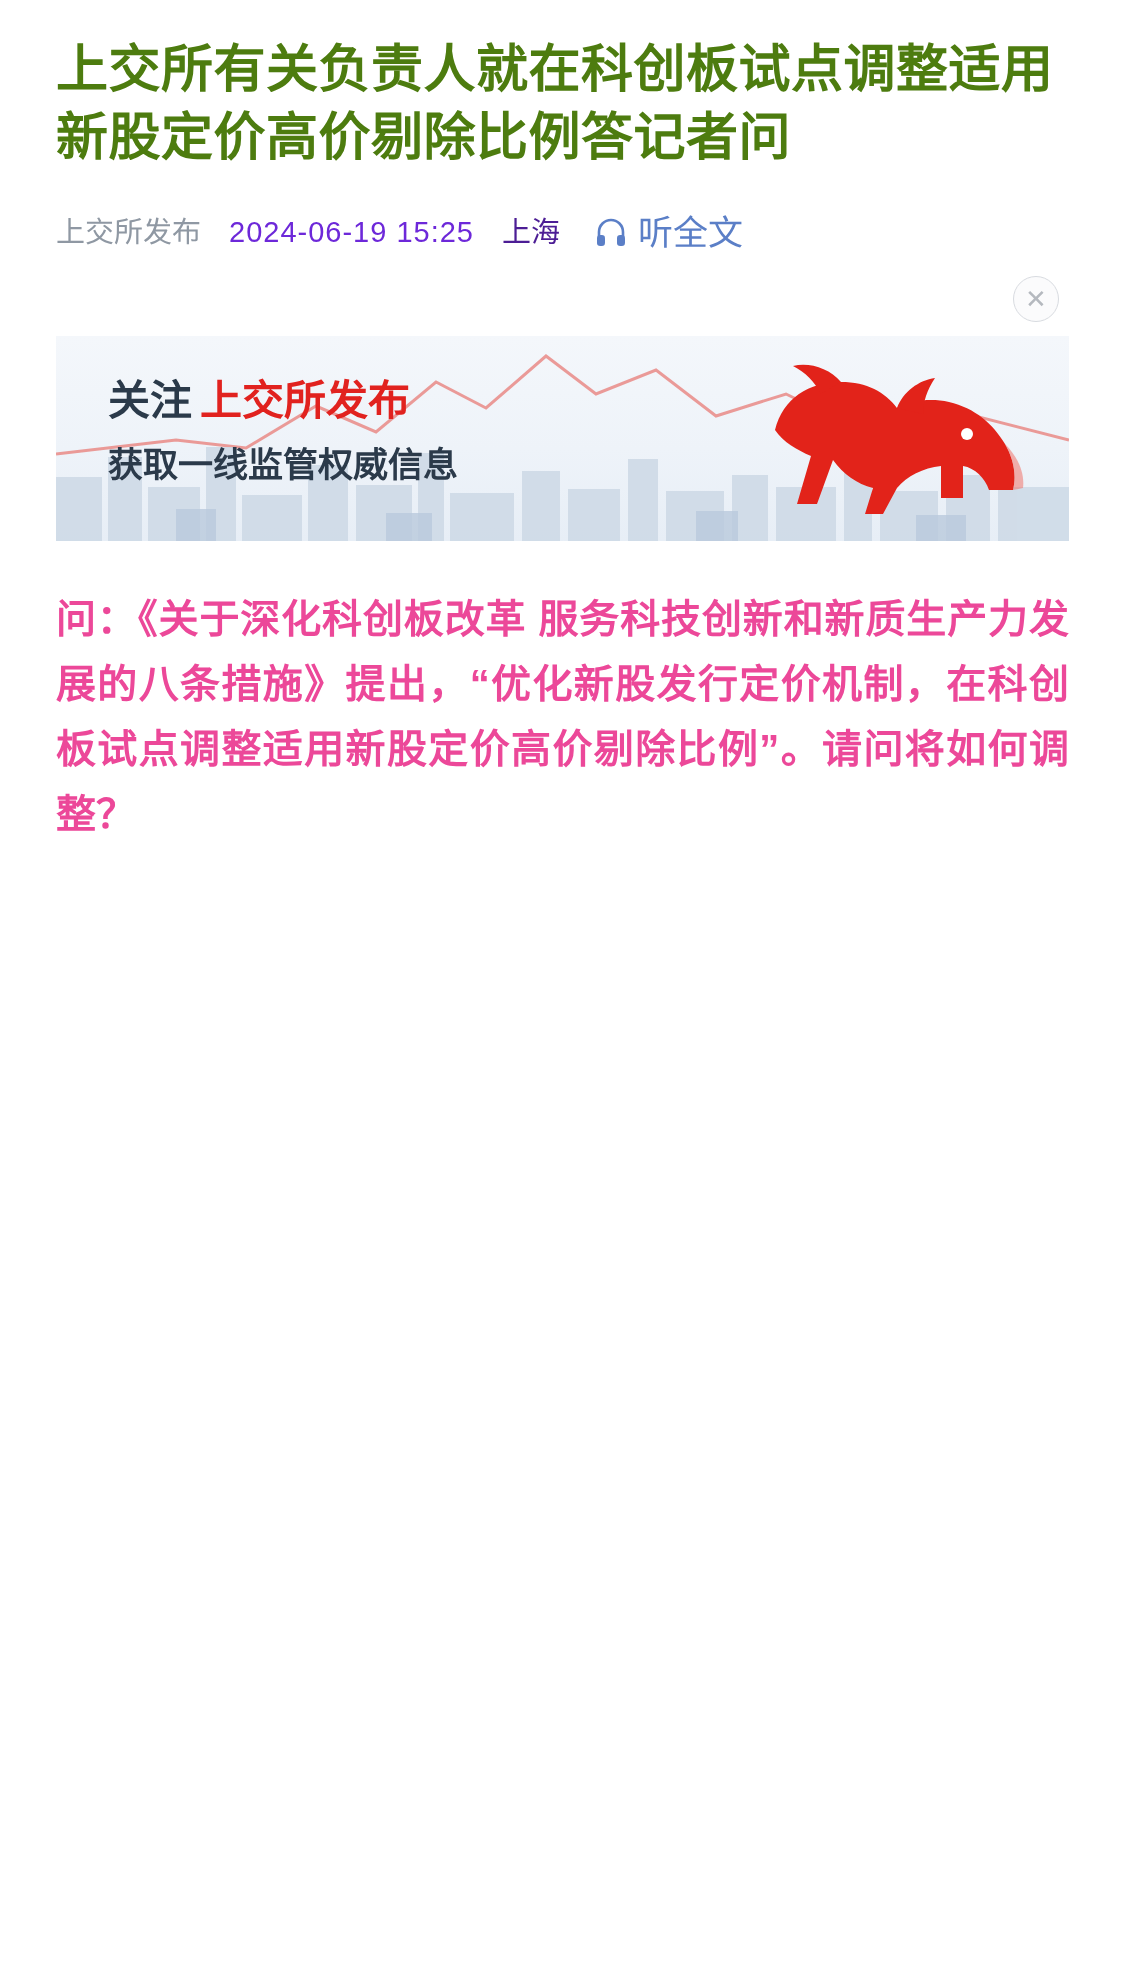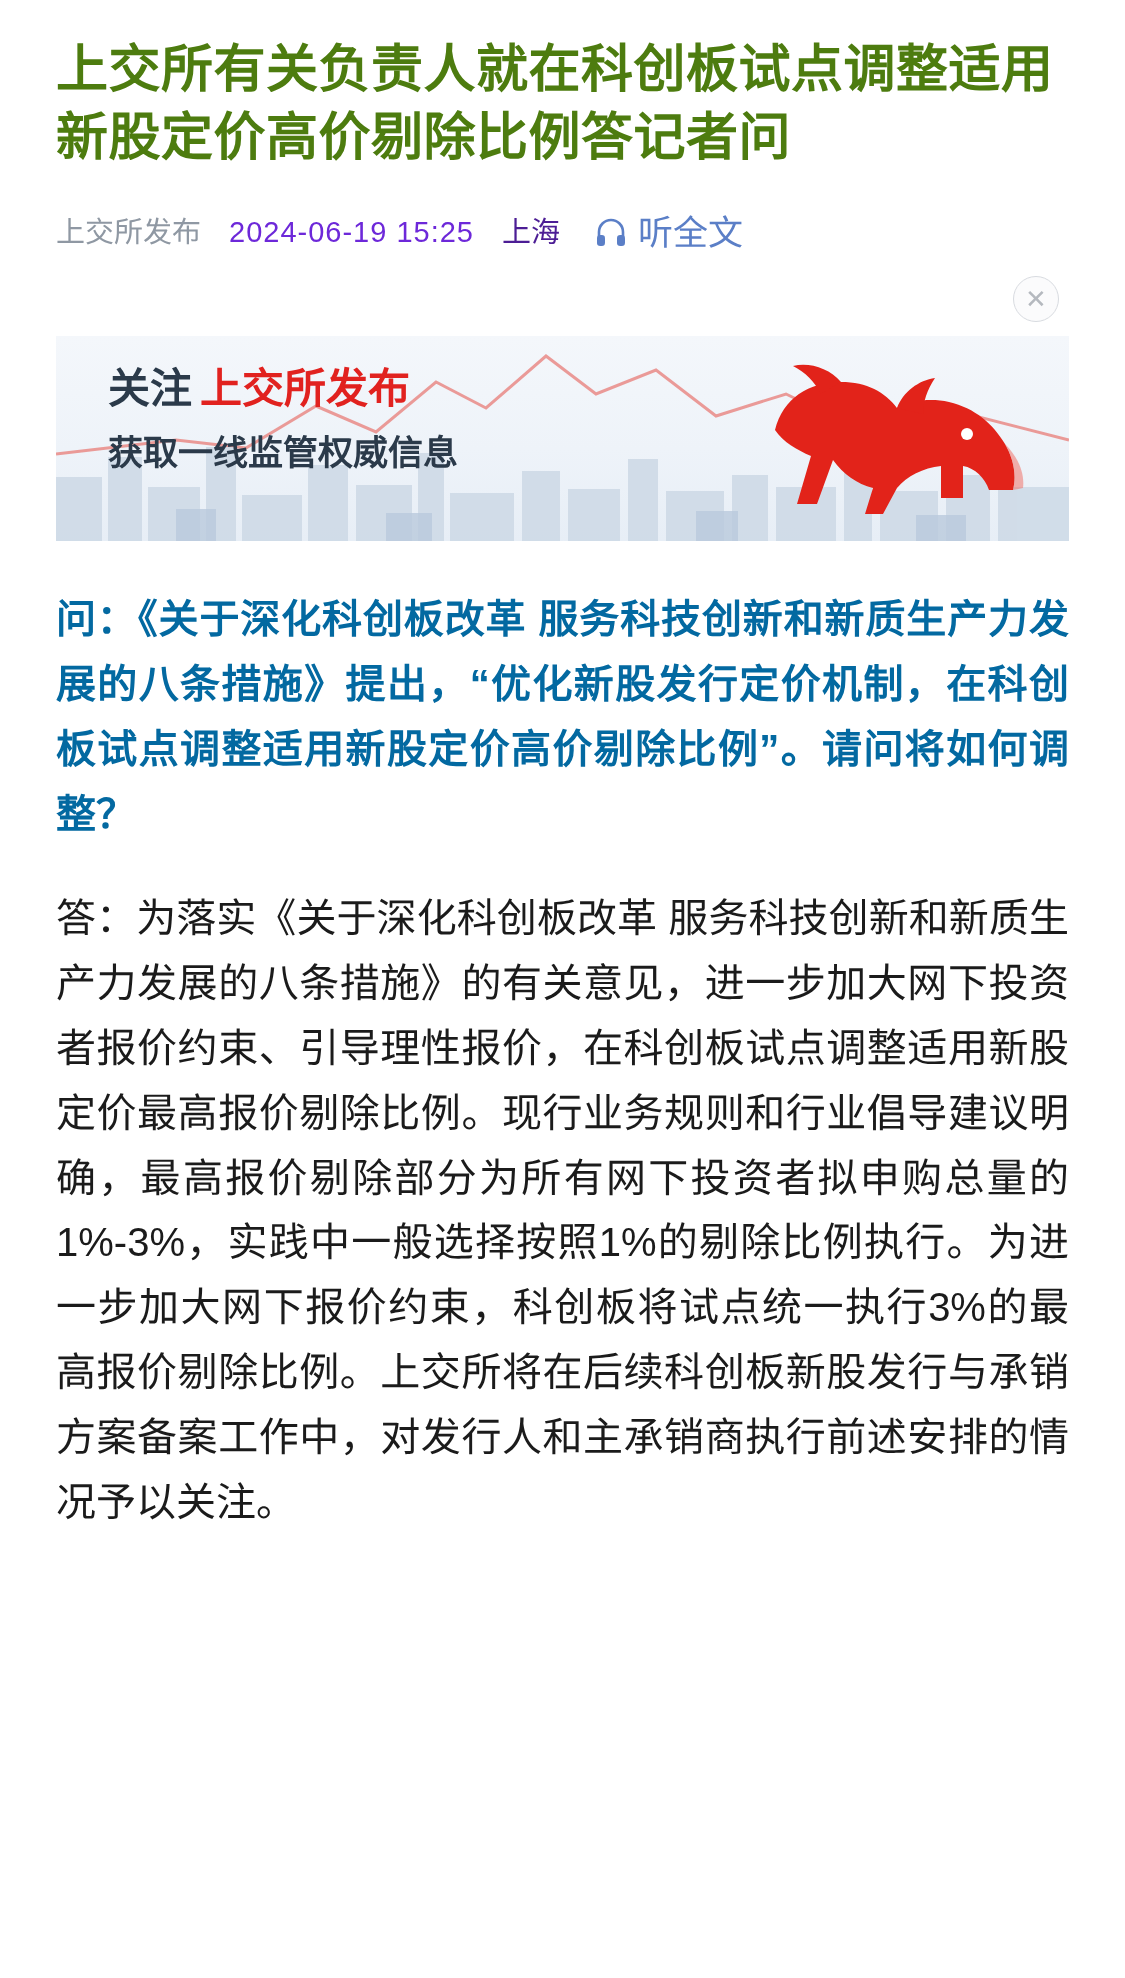--- a/index.html
+++ b/index.html
@@ -98,21 +98,21 @@
   .banner .bull {
     position: absolute;
     right: 22px;
     top: 2px;
     width: 330px;
     height: 200px;
   }
   .banner-text {
     position: absolute;
     left: 52px;
-    top: 30px;
+    top: 42px;
     z-index: 3;
   }
   .banner-line1 {
     font-size: 42px;
     font-weight: bold;
     line-height: 1.1;
     white-space: nowrap;
   }
   .banner-line1 .dark { color: #2b3a4a; }
   .banner-line1 .red { color: #e1221f; margin-left: 8px; }
@@ -129,21 +129,21 @@
   .para {
     font-size: 40px;
     line-height: 1.62;
     color: #1b1b1b;
     margin: 0 0 40px 0;
     text-align: justify;
     word-break: break-all;
   }
   .para.question {
     font-weight: bold;
-    color: #0369a1;
+    color: #ec4899;
   }
 </style>
 </head>
 <body>
 
 <div class="article">
 
   <h1 class="title">上交所有关负责人就在科创板试点调整适用新股定价高价剔除比例答记者问</h1>
 
   <div class="meta">
@@ -215,15 +215,14 @@
 
     <div class="banner-text">
       <div class="banner-line1">
         <span class="dark">关注</span><span class="red">上交所发布</span>
       </div>
       <div class="banner-line2">获取一线监管权威信息</div>
     </div>
   </div>
 
   <p class="para question">问：《关于深化科创板改革 服务科技创新和新质生产力发展的八条措施》提出，“优化新股发行定价机制，在科创板试点调整适用新股定价高价剔除比例”。请问将如何调整？</p>
-  <p class="para">答：为落实《关于深化科创板改革 服务科技创新和新质生产力发展的八条措施》的有关意见，进一步加大网下投资者报价约束、引导理性报价，在科创板试点调整适用新股定价最高报价剔除比例。现行业务规则和行业倡导建议明确，最高报价剔除部分为所有网下投资者拟申购总量的1%-3%，实践中一般选择按照1%的剔除比例执行。为进一步加大网下报价约束，科创板将试点统一执行3%的最高报价剔除比例。上交所将在后续科创板新股发行与承销方案备案工作中，对发行人和主承销商执行前述安排的情况予以关注。</p>
 
 </div>
 
 </body></html>

